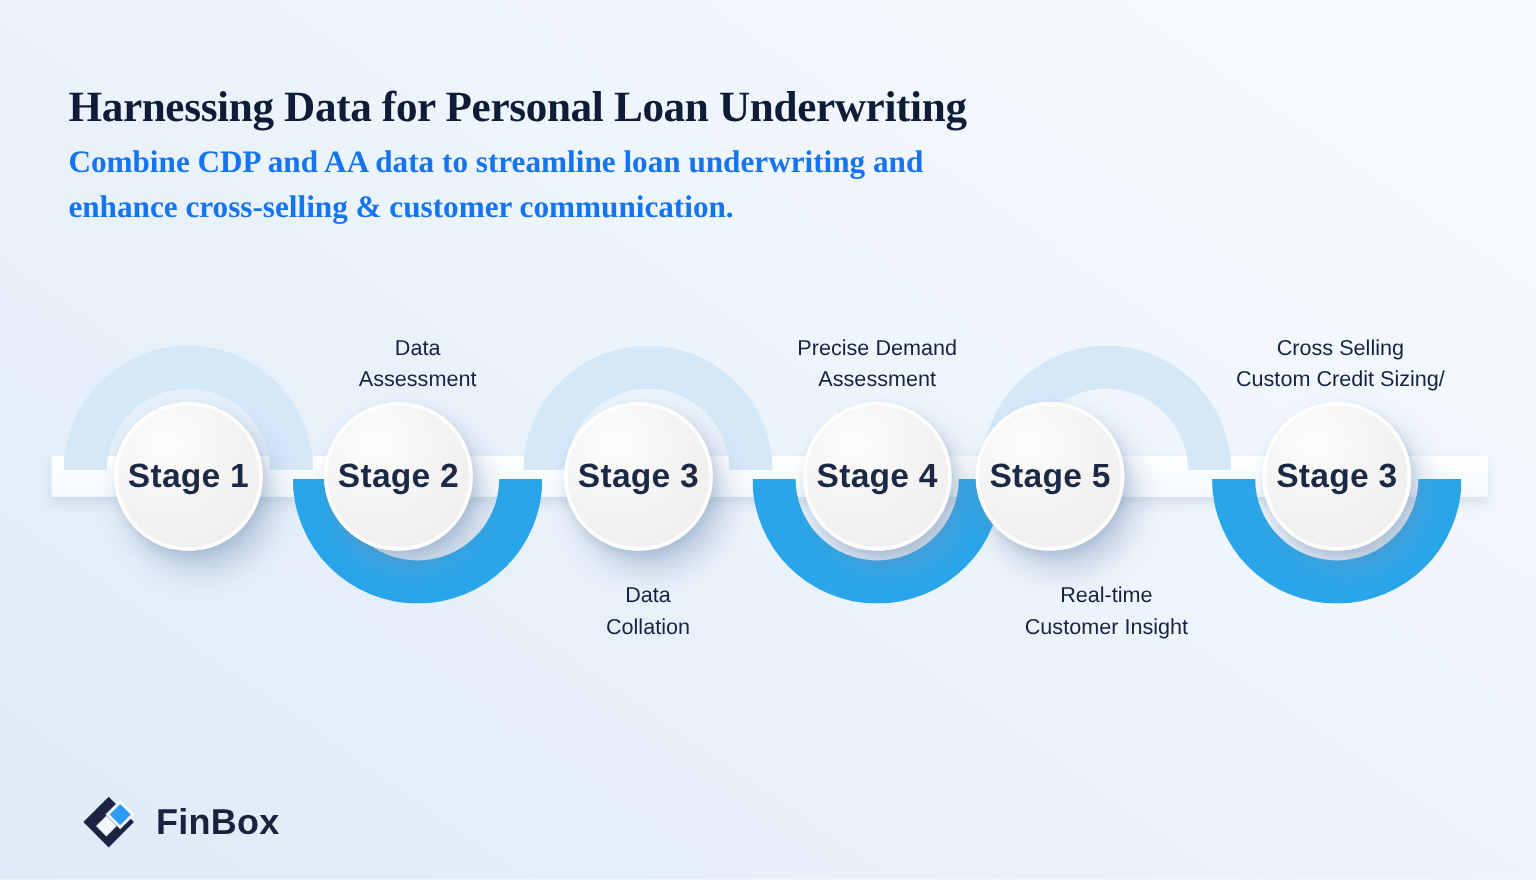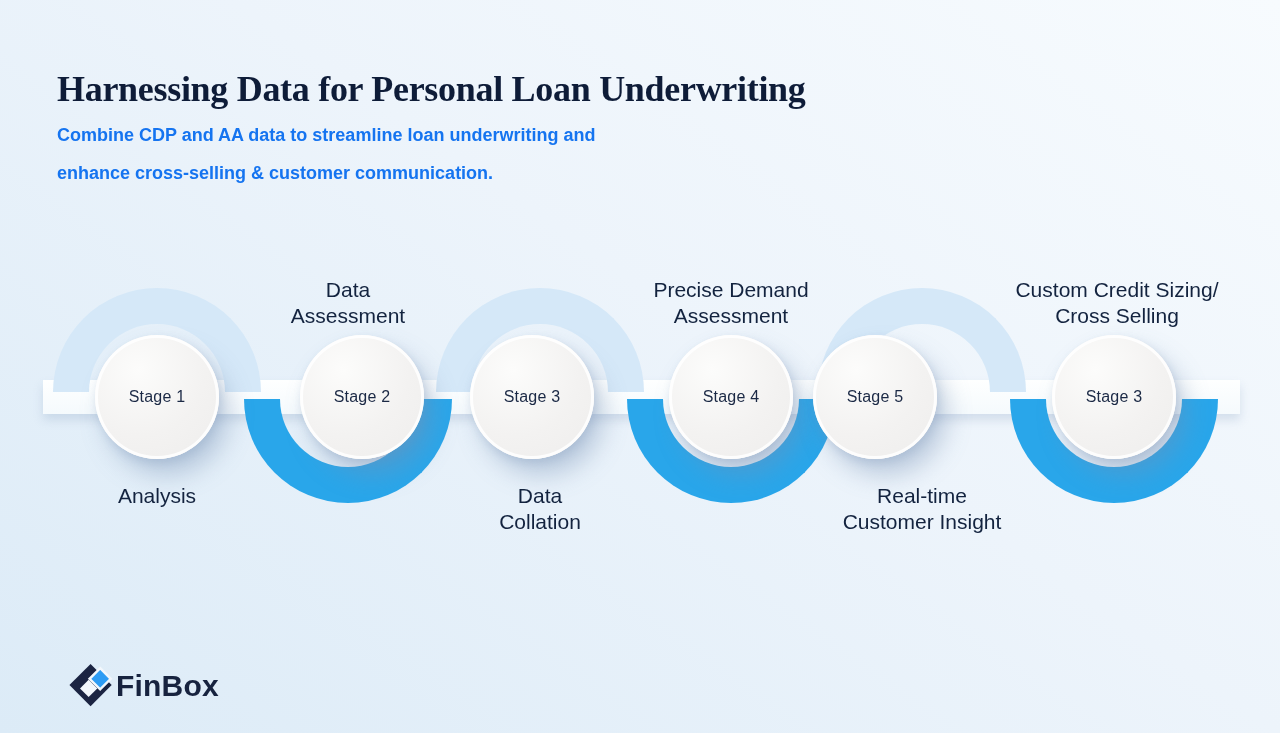--- a/index.html
+++ b/index.html
@@ -12,22 +12,23 @@
   }
   
   .title{
     position:absolute;left:57px;top:44px;
     font-family:"Liberation Serif",serif;
     font-size:36px;font-weight:700;letter-spacing:-0.3px;
     color:#0e1c38;
   }
   .subtitle{
     position:absolute;left:57px;top:116px;
-    font-size:18px;font-weight:700;line-height:38px;
+    font-size:26px;font-weight:700;line-height:38px;
     color:#1574f0;
+    font-family:Liberation Serif, serif;
   }
   
   .bar{
     position:absolute;left:43px;top:380px;width:1197px;height:34px;
     background:linear-gradient(#feffff,#f5fafd);
     box-shadow:0 6px 9px rgba(145,170,200,0.30);
     z-index:2;
   }
   .arc{
     position:absolute;width:208px;height:104px;
@@ -47,33 +48,33 @@
     position:absolute;top:335px;width:124px;height:124px;
     border-radius:50%;
     background:radial-gradient(circle at 35% 28%,#fcfcfb 0%,#f3f2f1 55%,#eeedec 100%);
     box-shadow:10px 16px 24px rgba(120,145,180,0.42),
                2px 4px 8px rgba(120,145,180,0.22),
                inset 0 0 0 3px rgba(255,255,255,0.85);
     display:flex;align-items:center;justify-content:center;
     z-index:4;
   }
   .node span{
-    font-size:16px;font-weight:400;color:#1b2945;letter-spacing:0.2px;
+    font-size:28px;font-weight:700;color:#1b2945;letter-spacing:0.2px;
   }
   .stage-label{
     position:absolute;width:300px;text-align:center;
-    font-size:21px;font-weight:500;line-height:26px;color:#13233f;
+    font-size:18px;font-weight:500;line-height:26px;color:#13233f;
     z-index:5;
   }
   .label-above{top:277px;}
   .label-below{top:483px;}
   
   .logo{
     position:absolute;left:68px;top:662px;
-    display:flex;align-items:center;
+    display:flex;align-items:center;gap:14px;
     z-index:6;
   }
   .logo-icon{width:48px;height:48px;display:block;}
   .logo-text{
     font-size:30px;font-weight:700;color:#17233f;letter-spacing:0.2px;
   }
 </style>
 </head>
 <body>
 
@@ -91,58 +92,57 @@
   <div class="arc arc-top" style="left:53px"></div>
   <div class="arc arc-bottom" style="left:244px"></div>
   <div class="arc arc-top" style="left:436px"></div>
   <div class="arc arc-bottom" style="left:627px"></div>
   <div class="arc arc-top" style="left:818px"></div>
   <div class="arc arc-bottom" style="left:1010px"></div>
 
   <div class="node" style="left:95px">
       <span>Stage 1</span>
     </div>
-  <div class="node" style="left:300px">
+  <div class="node" style="left:270px">
       <span>Stage 2</span>
     </div>
   <div class="node" style="left:470px">
       <span>Stage 3</span>
     </div>
   <div class="node" style="left:669px">
       <span>Stage 4</span>
     </div>
   <div class="node" style="left:813px">
       <span>Stage 5</span>
     </div>
   <div class="node" style="left:1052px">
       <span>Stage 3</span>
     </div>
 
   <div class="stage-label label-below" style="left:7px">
-    <div>Analysis</div>
   </div>
   <div class="stage-label label-above" style="left:198px">
     <div>Data</div>
     <div>Assessment</div>
   </div>
   <div class="stage-label label-below" style="left:390px">
     <div>Data</div>
     <div>Collation</div>
   </div>
   <div class="stage-label label-below" style="left:772px">
     <div>Real-time</div>
     <div>Customer Insight</div>
   </div>
   <div class="stage-label label-above" style="left:581px">
     <div>Precise Demand</div>
     <div>Assessment</div>
   </div>
   <div class="stage-label label-above" style="left:967px">
+    <div>Cross Selling</div>
     <div>Custom Credit Sizing/</div>
-    <div>Cross Selling</div>
   </div>
 
   <div class="logo">
     <svg class="logo-icon" viewBox="0 0 50 50" aria-hidden="true">
 
       <path d="M23.5 2 L45.5 24 L23.5 46 L1.5 24 Z" fill="#1b2442"></path>
 
       <path d="M21.5 18.5 L30.5 27.5 L21.5 36.5 L12.5 27.5 Z" fill="#f2f7fc"></path>
 
       <path d="M33.5 6.5 L44.5 17.5 L33.5 28.5 L22.5 17.5 Z" fill="#2d9cf4" stroke="#f2f7fc" stroke-width="2.6"></path>

